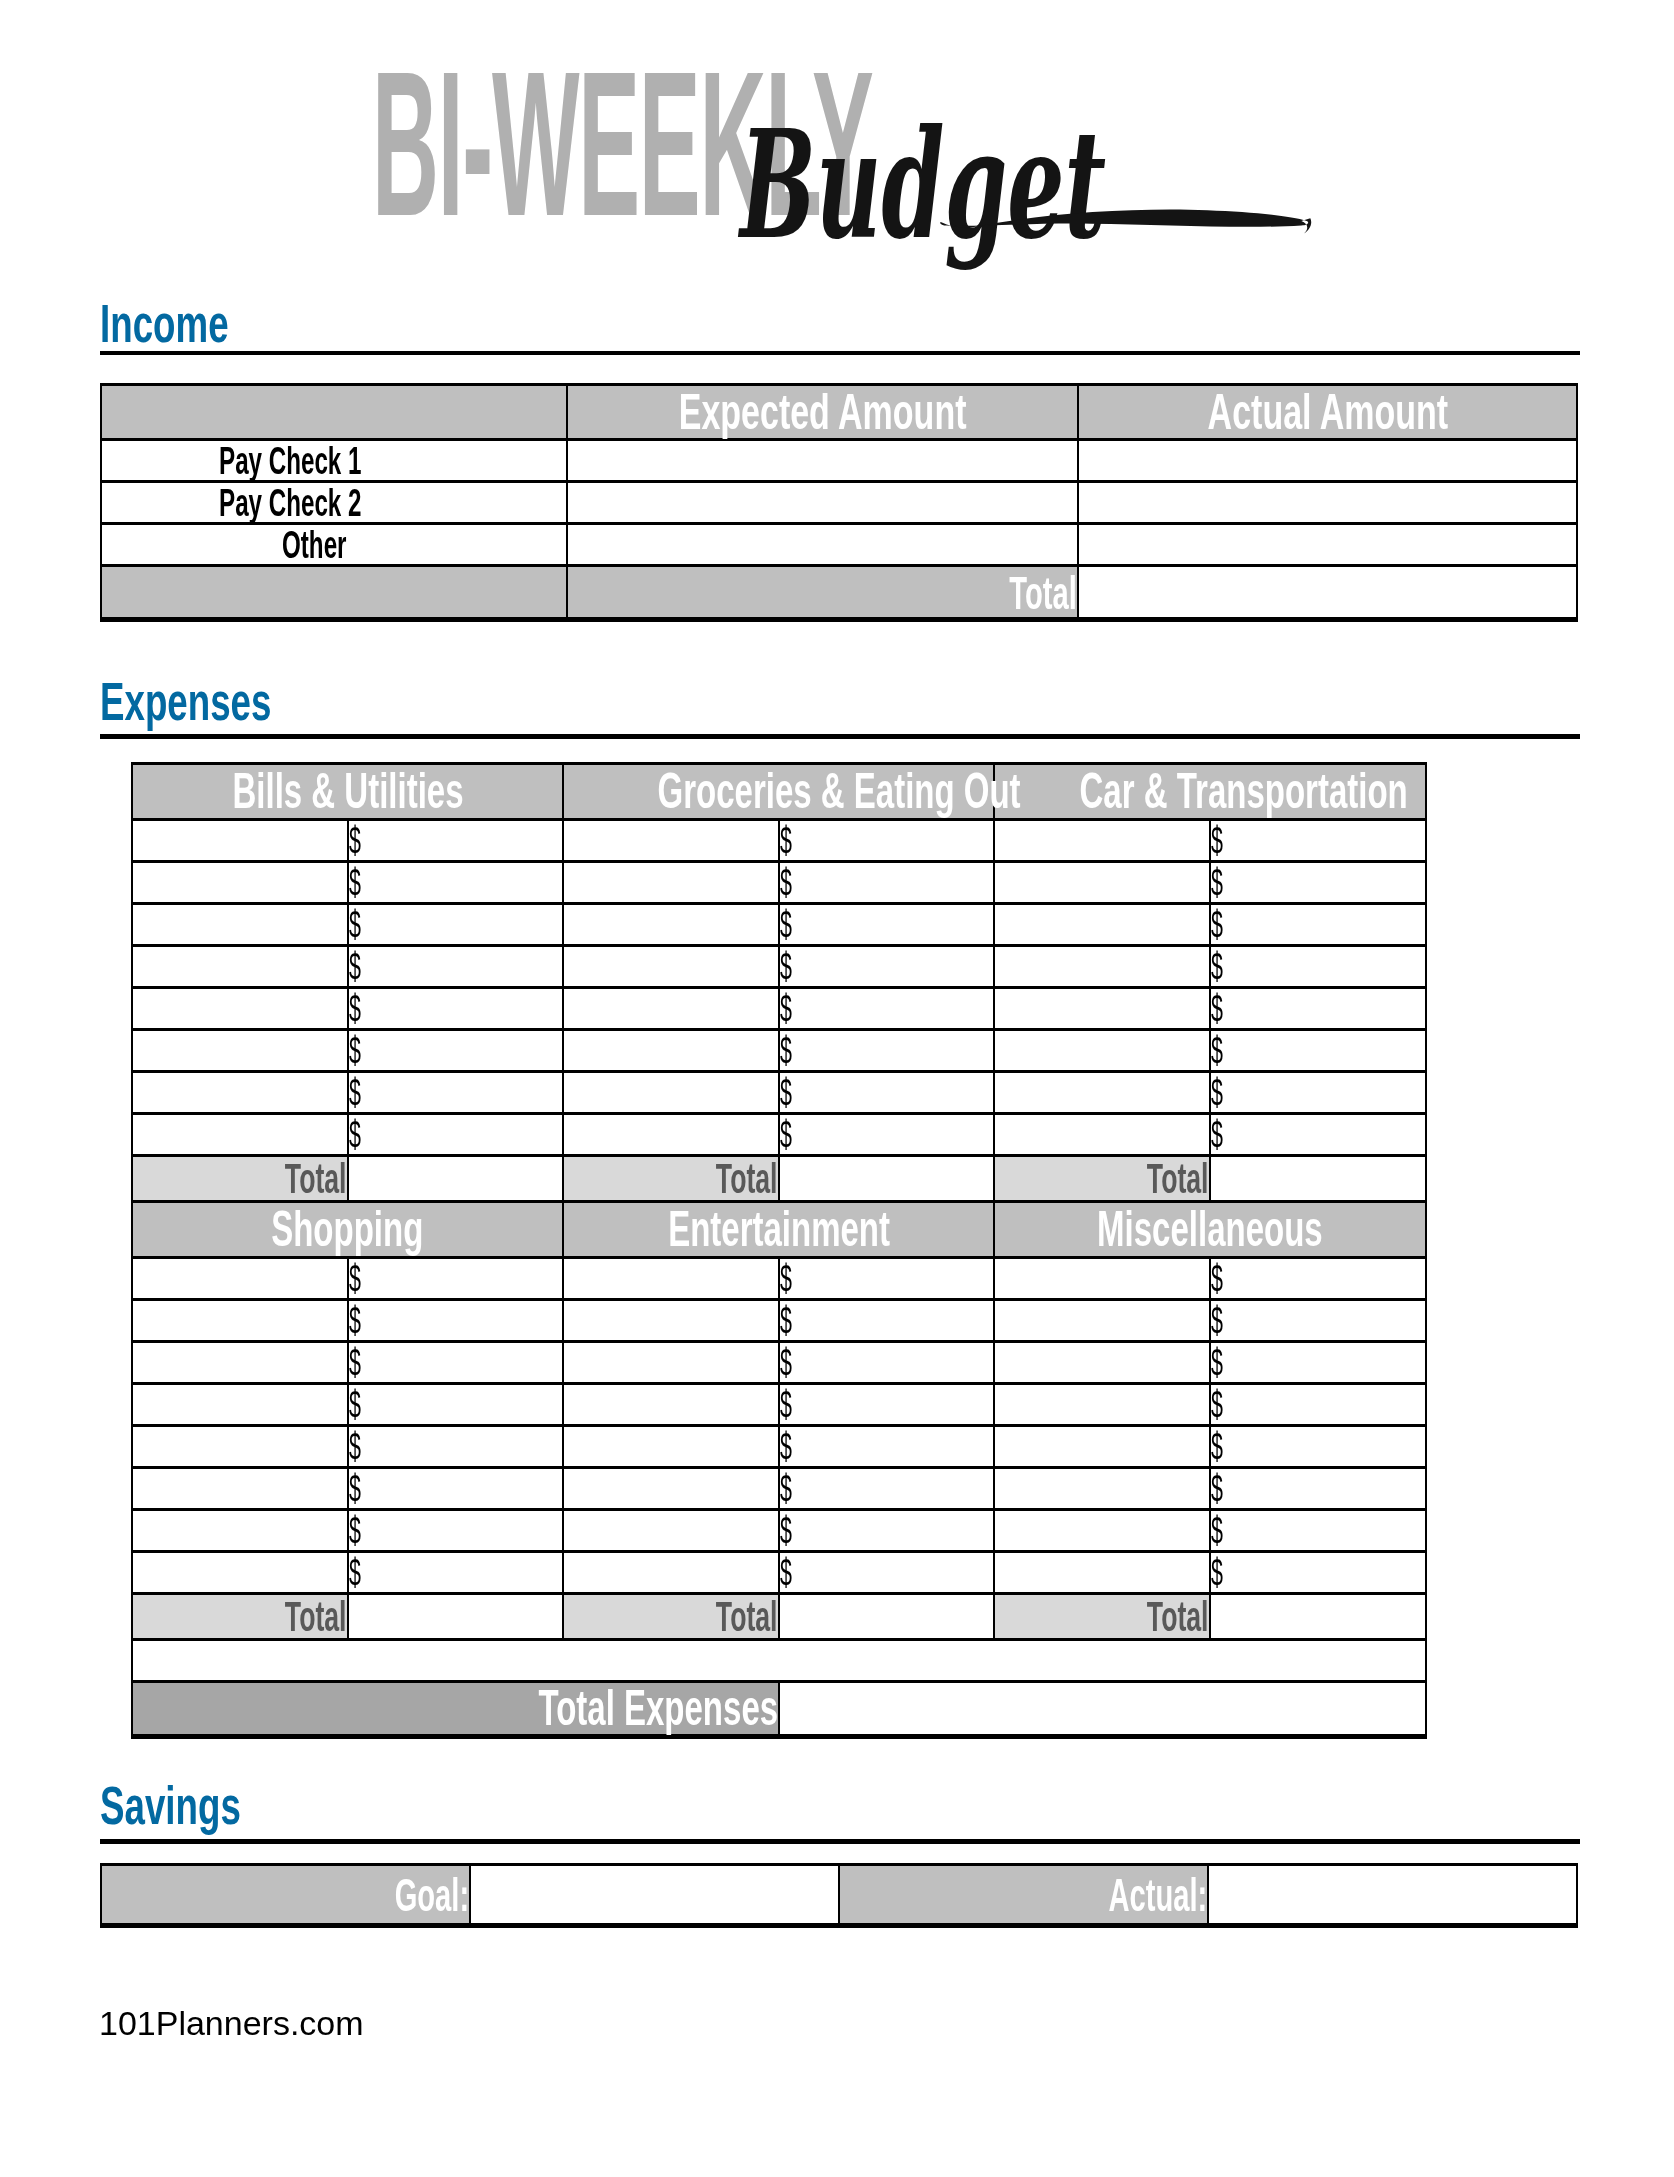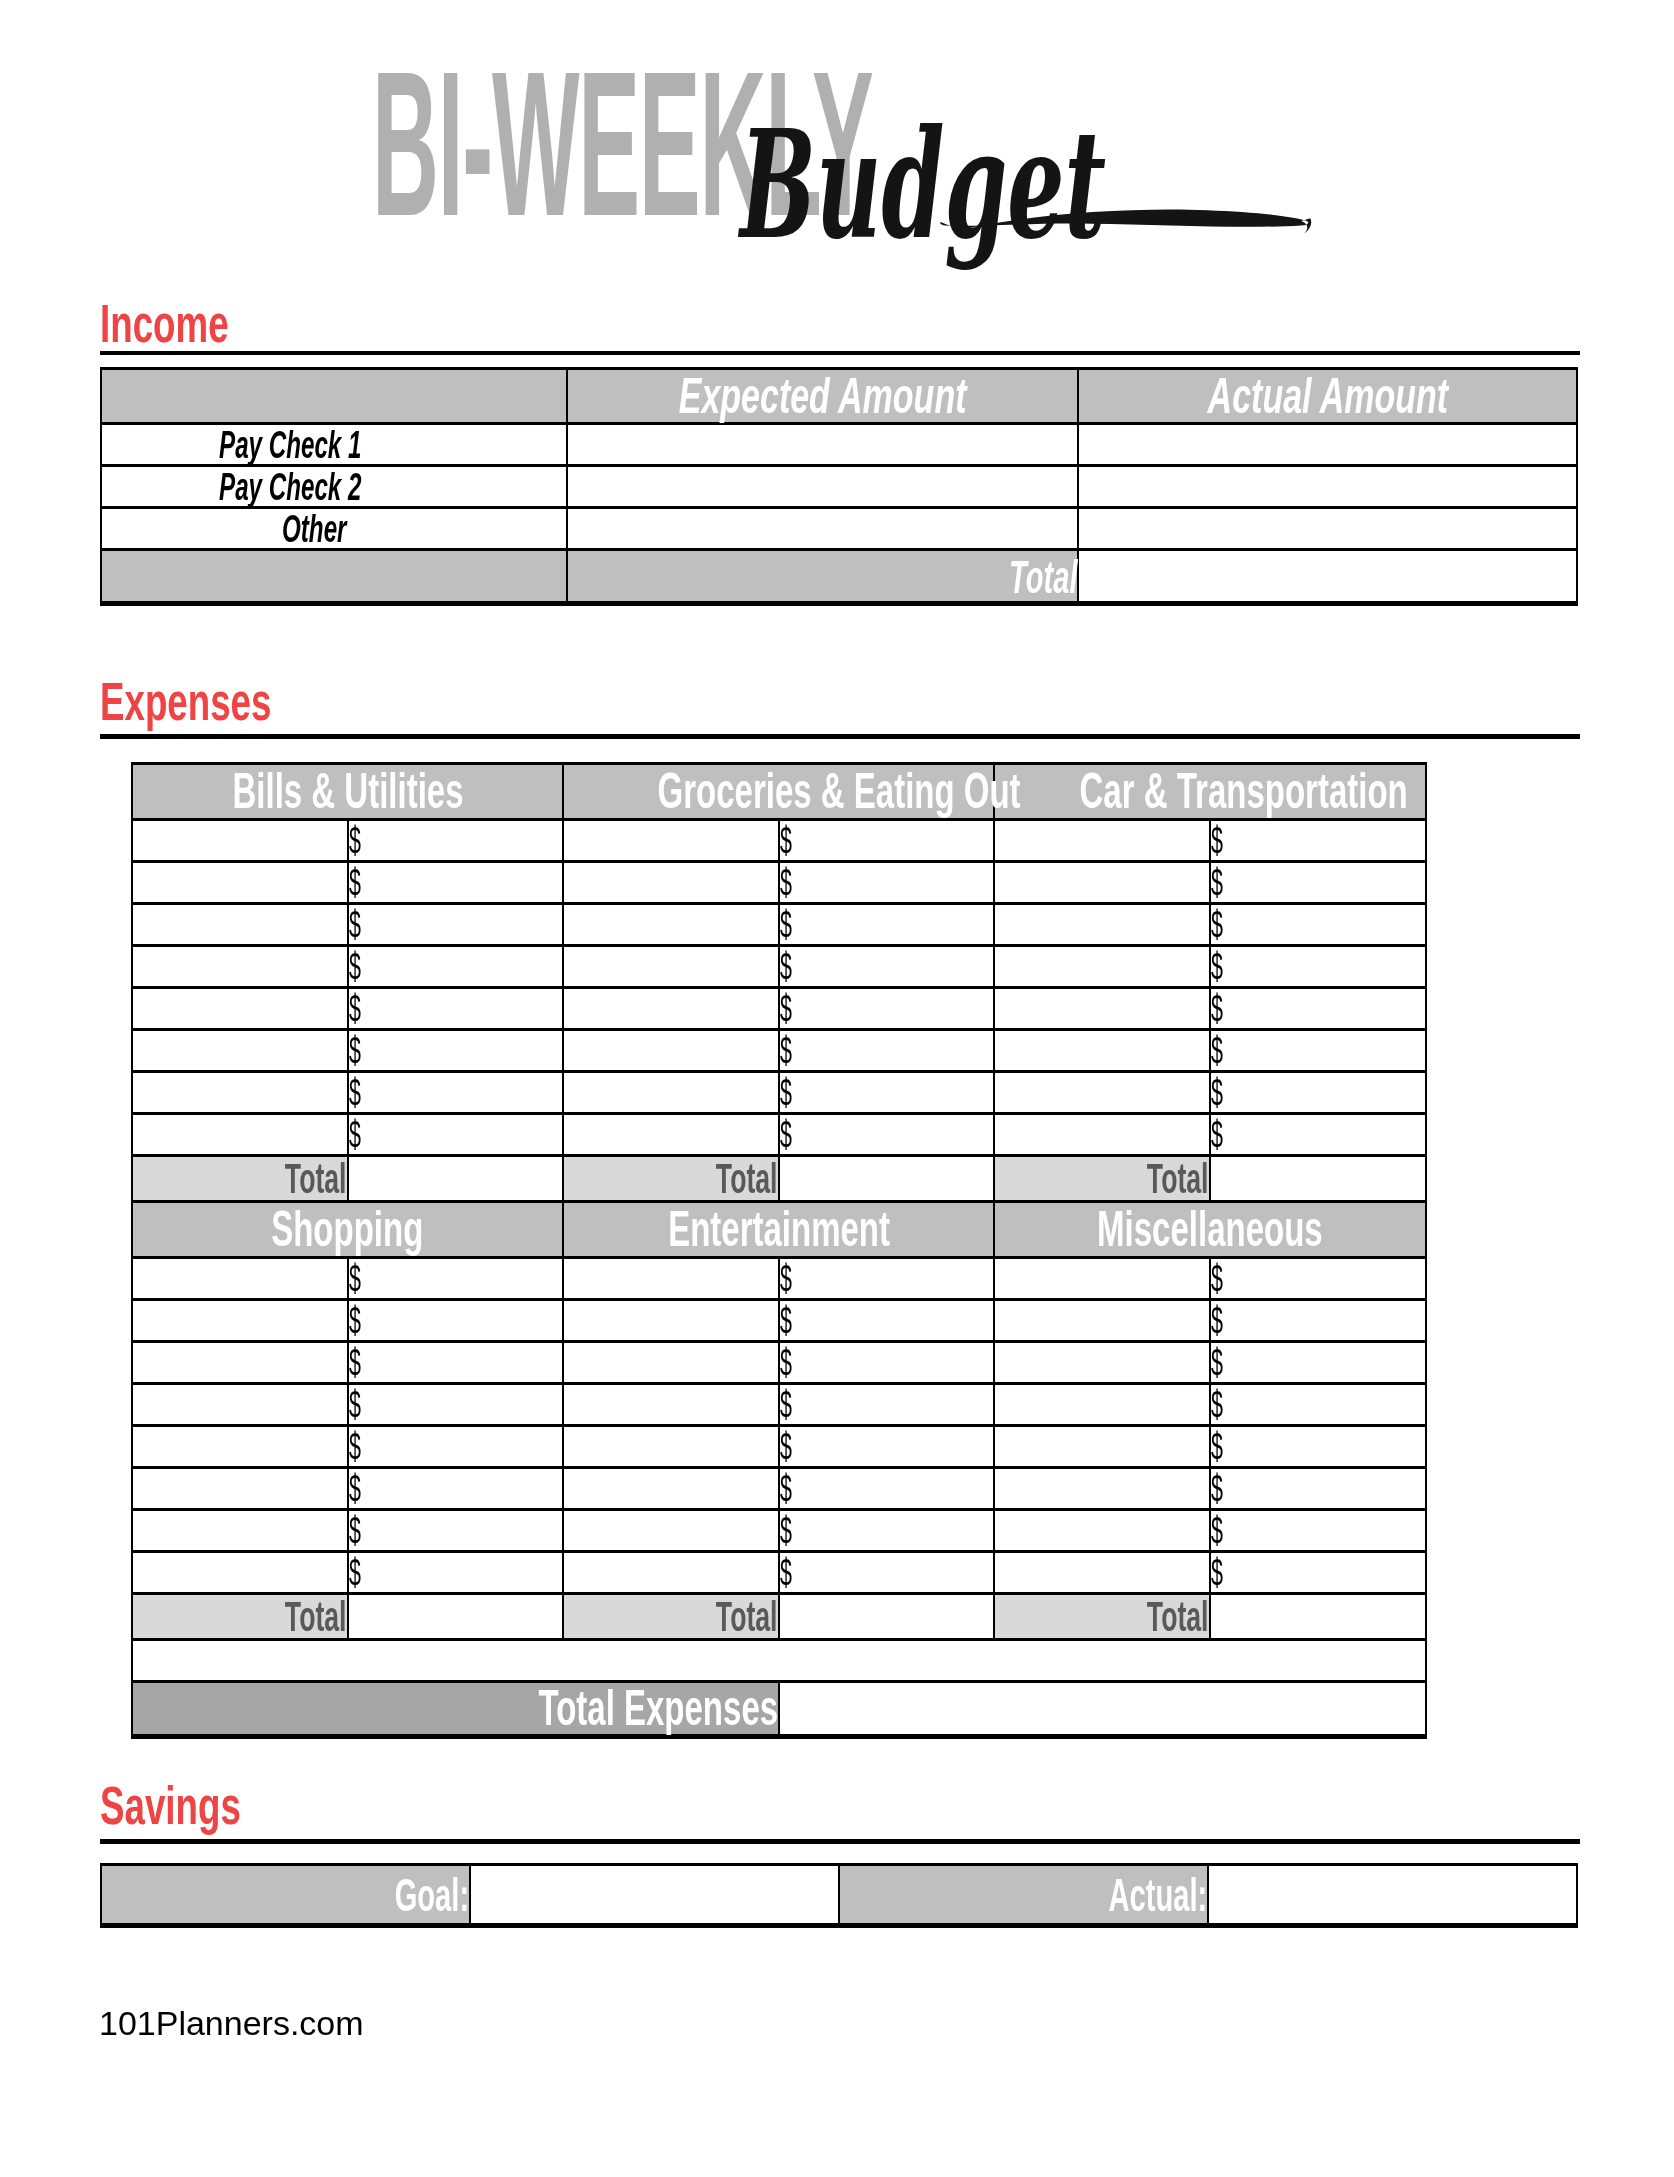--- a/index.html
+++ b/index.html
@@ -36,37 +36,37 @@
   .title-script {
     position:absolute; left:740px; top:109px;
     font-family:"DejaVu Serif", serif; font-style:italic; font-weight:700;
     font-size:150px; line-height:1; color:#141414;
     transform:scaleX(.60); transform-origin:left top; white-space:nowrap;
   }
   .title-swoosh { position:absolute; left:939px; top:202px; width:374px; height:38px; }
 
   
   .sec { position:absolute; left:100px; width:1480px; }
-  .sec-heading { font-size:54px; line-height:1; color:#ef4444; height:54px; }
+  .sec-heading { font-size:54px; line-height:1; color:#0369a1; height:54px; }
   .sec-heading .cnd { --sx:.68; transform-origin:left top; }
   .rule { height:4.5px; background:#000; width:100%; }
 
   
   table.tbl { border-collapse:collapse; table-layout:fixed; border:2.7px solid #000; }
   .tbl td, .tbl th { border:2.7px solid #000; border-top-width:3.6px; border-bottom-width:3.6px; padding:0; vertical-align:middle; }
   .tbl .last-row td { border-bottom-width:5.4px; }
   .gray   { background:#bfbfbf; }
   .ltgray { background:#d9d9d9; }
   .dgray  { background:#a6a6a6;text-align:right; }
   .pad-r  { padding-right:14.3px; }
 
   
   #income { top:296px; }
   #income .rule { margin-top:0.9px; }
-  .income-tbl { width:1478px; margin-top:12px;font-style:italic; }
+  .income-tbl { width:1478px; margin-top:28px; }
   .income-tbl .hdr-row   { height:55px; }
   .income-tbl .data-row  { height:42px; }
   .income-tbl .total-row { height:54px; }
   .hdr-txt   { font-size:50px; color:#fff; --sx:.68; }
   .label-cell { text-align:center; padding-left:14.3px; }
   .label-txt { font-size:39px; color:#000; --sx:.62; }
   .total-txt-w { font-size:47px; color:#fff; --sx:.62; }
 
   
   #expenses { top:674px; }

